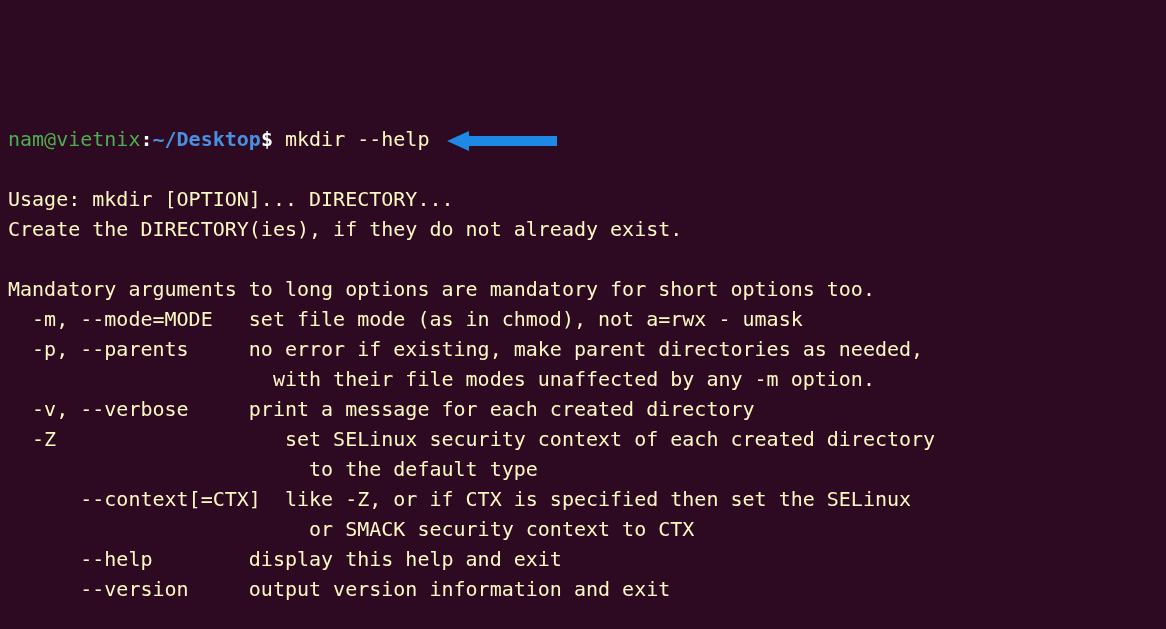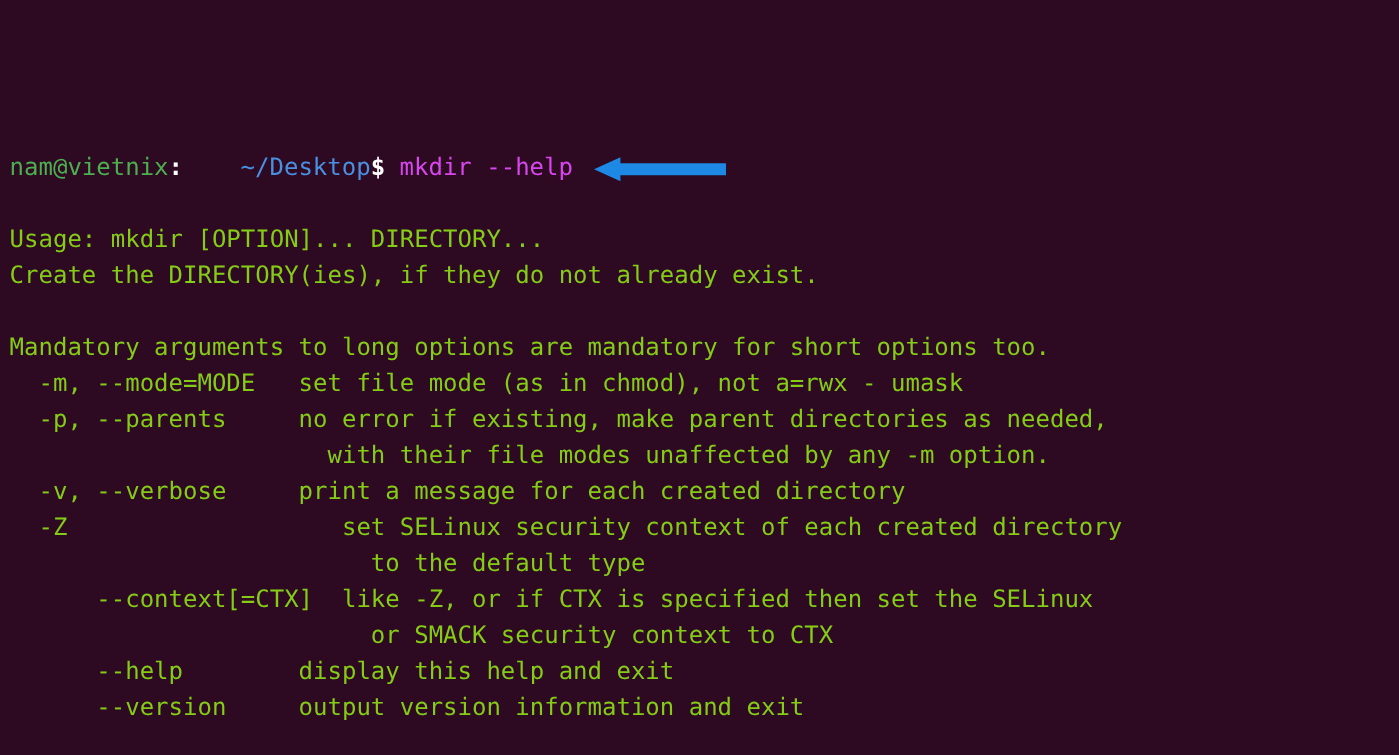--- a/index.html
+++ b/index.html
@@ -15,24 +15,24 @@
       color: #ffffff;
       padding: 4px 8px;
       white-space: pre;
       width: 1166px;
       height: 629px;
       overflow: hidden;
       font-weight: 500;
     }
     .prompt-user { color: #4caf50; font-weight: normal; }
     .prompt-colon { color: #ffffff; font-weight: bold; }
-    .prompt-path { color: #4a90e2; font-weight: normal; margin-left: 48px; }
+    .prompt-path { color: #4a90e2; font-weight: bold; }
     .prompt-dollar { color: #ffffff; font-weight: bold; }
-    .cmd { color: #d946ef; }
-    .output { color: #84cc16; }
+    .cmd { color: #fef9c3; }
+    .output { color: #fef9c3; }
     .arrow {
       display: inline-block;
       position: relative;
       vertical-align: middle;
       margin-left: 18px;
     }
     .arrow svg {
       display: block;
     }
   </style>

